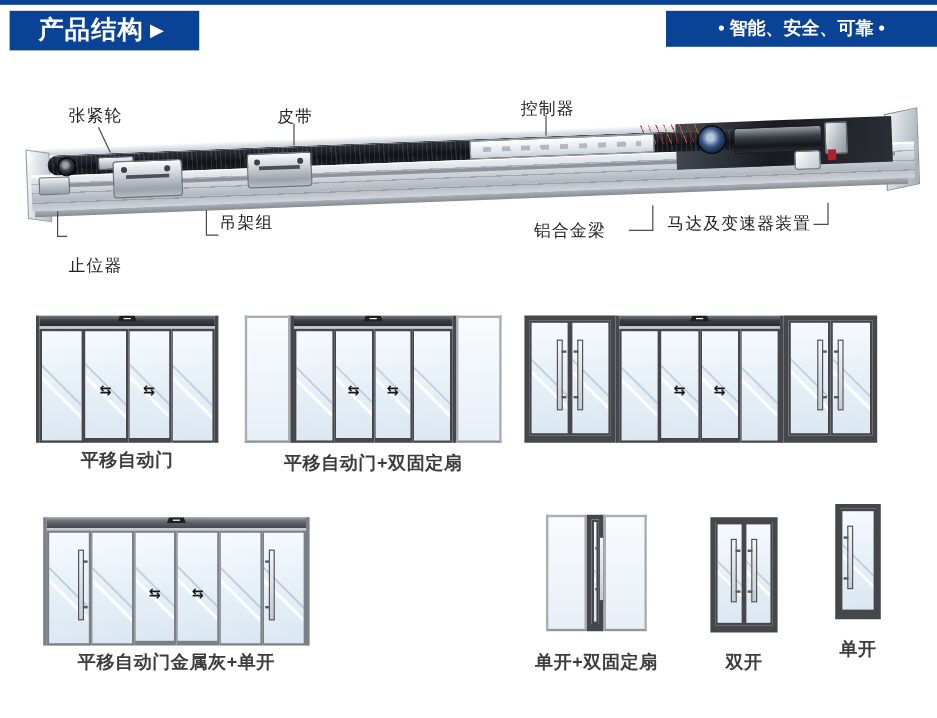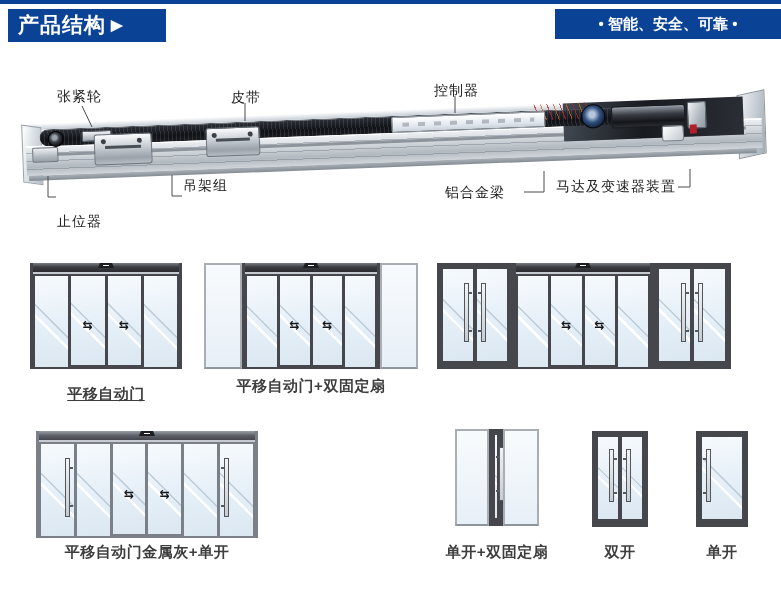--- a/index.html
+++ b/index.html
@@ -2,22 +2,22 @@
 <html style="--header-blue: #0a4296; --frame-dark: #45474d; --frame-gray: #7b7f87; --frame-light: #a9aeb5; --caption-text: #3d3d3d;"><head>
 <meta charset="utf-8">
 <style>
   html,body{margin:0;padding:0;background:#fff;}
   #page{position:relative;width:781px;height:598px;background:#fff;overflow:hidden;
         font-family:"Liberation Sans","DejaVu Sans",sans-serif;}
 
   
   .top-strip{position:absolute;left:0;top:0;width:781px;height:4px;background:var(--header-blue,#0a4296);}
   .title-box{position:absolute;left:8px;top:9px;width:158px;height:33px;background:var(--header-blue,#0a4296);
-             color:#fff;font-weight:bold;font-size:21px;line-height:33px;padding-left:10px;box-sizing:border-box;
-             letter-spacing:1px;white-space:nowrap;font-family:Liberation Serif, serif;}
+             color:#fff;font-weight:bold;font-size:21px;line-height:33px;padding-left:24px;box-sizing:border-box;
+             letter-spacing:1px;white-space:nowrap;}
   .title-arrow{font-size:15px;margin-left:5px;vertical-align:2px;}
   .tagline-box{position:absolute;right:0;top:9px;width:226px;height:30px;background:var(--header-blue,#0a4296);
              color:#fff;font-weight:bold;font-size:15px;line-height:30px;text-align:center;white-space:nowrap;}
 
   
   #diagram{position:absolute;left:0;top:0;width:781px;height:250px;}
   #beam{position:absolute;left:26px;top:110px;width:736px;height:60px;transform:rotate(-2.2deg);}
   .bp{position:absolute;}
   .lip{left:4px;right:8px;top:0;height:6px;background:linear-gradient(180deg,#ffffff,#c6ced6);}
   .housing{left:538px;top:0;width:180px;height:38px;background:linear-gradient(100deg,#434a53,#181b20 45%,#2a2e35);}
@@ -177,21 +177,21 @@
               <div class="panel slide">
                 <div class="arrow">⇆</div>
               </div>
               <div class="panel slide">
                 <div class="arrow">⇆</div>
               </div>
               <div class="panel"></div>
             </div>
           </div>
         </div>
-        <div class="door-caption" style="margin-top: 16px; text-decoration: underline;">平移自动门</div>
+        <div class="door-caption" style="margin-top: 5px;">平移自动门</div>
       </div>
       <div class="door-fig" style="left: 204px; top: 263px; width: 214px;">
         <div class="door-art" style="height: 106px;">
           <div class="sec sec-lite" style="width: 38px;"></div>
           <div class="sec sec-unit style-dark" style="flex: 1 1 0px;">
             <div class="rail">
               <div class="sensor"></div>
             </div>
             <div class="prow">
               <div class="panel"></div>
@@ -287,21 +287,21 @@
             <div class="panel">
               <div class="handle h-r"></div>
             </div>
             <div class="panel">
               <div class="handle h-l"></div>
             </div>
           </div>
         </div>
         <div class="door-caption" style="margin-top: 16px;">双开</div>
       </div>
-      <div class="door-fig" style="left: 696px; top: 431px; width: 52px;">
+      <div class="door-fig" style="left: 696px; top: 420px; width: 38px;">
         <div class="door-art" style="height: 96px;">
           <div class="sec sec-swing style-dark" style="flex: 1 1 0px;">
             <div class="panel">
               <div class="handle h-l"></div>
             </div>
           </div>
         </div>
         <div class="door-caption" style="margin-top: 16px;">单开</div>
       </div>
     </div>

